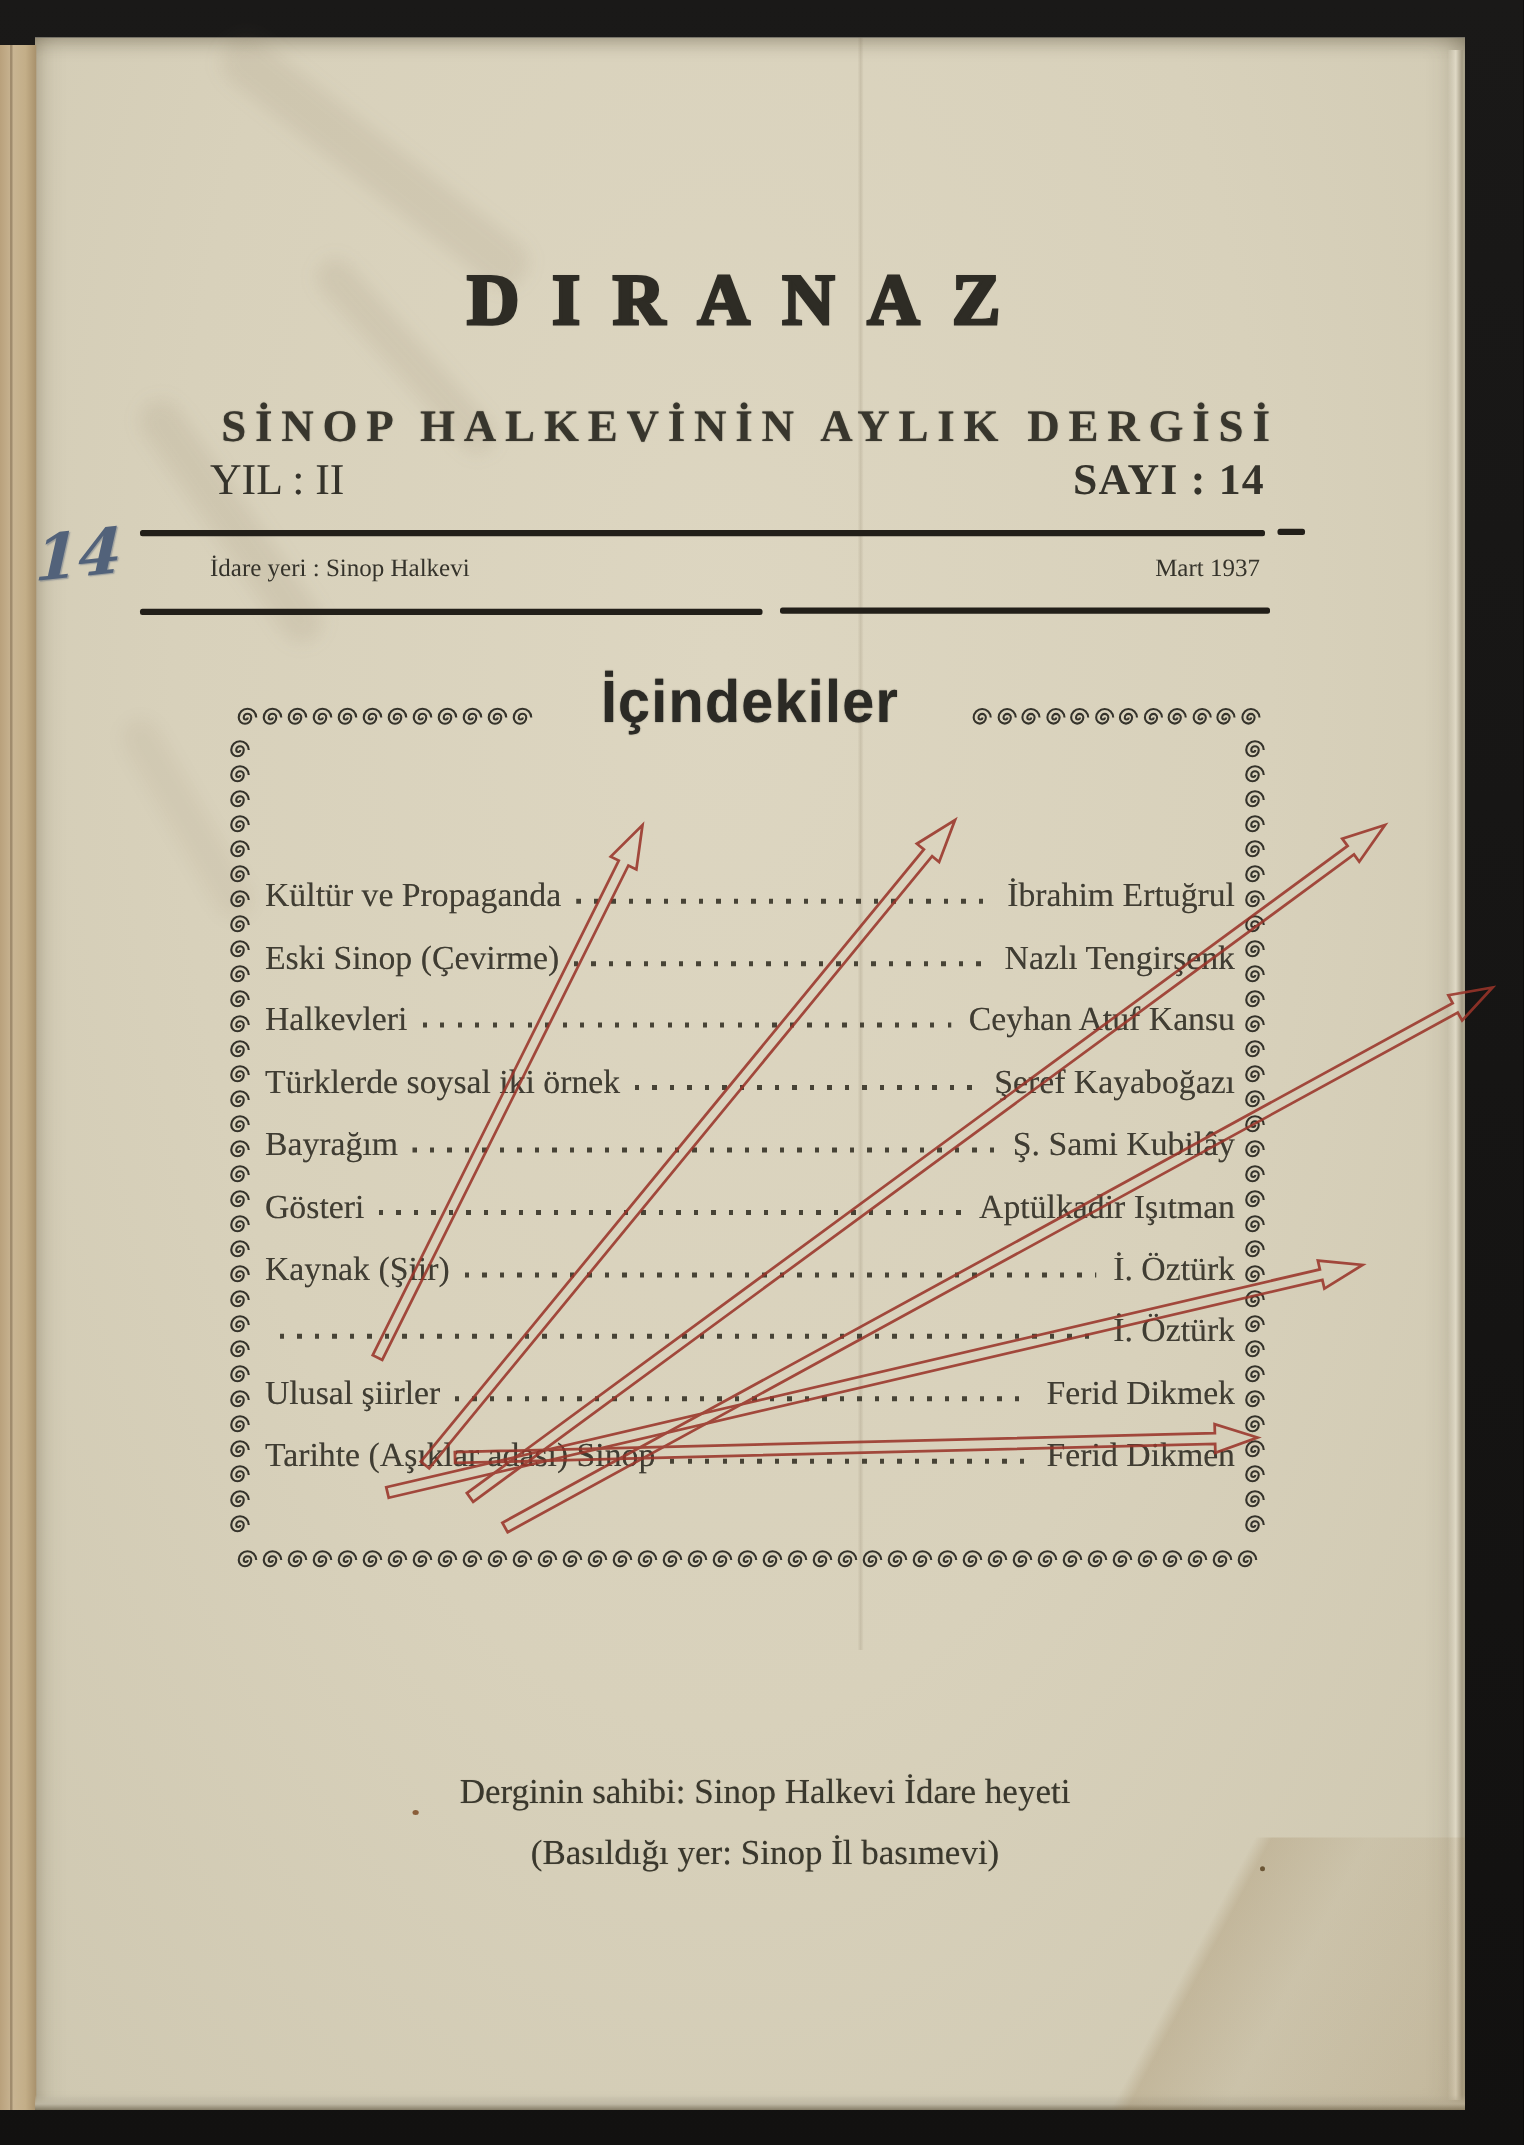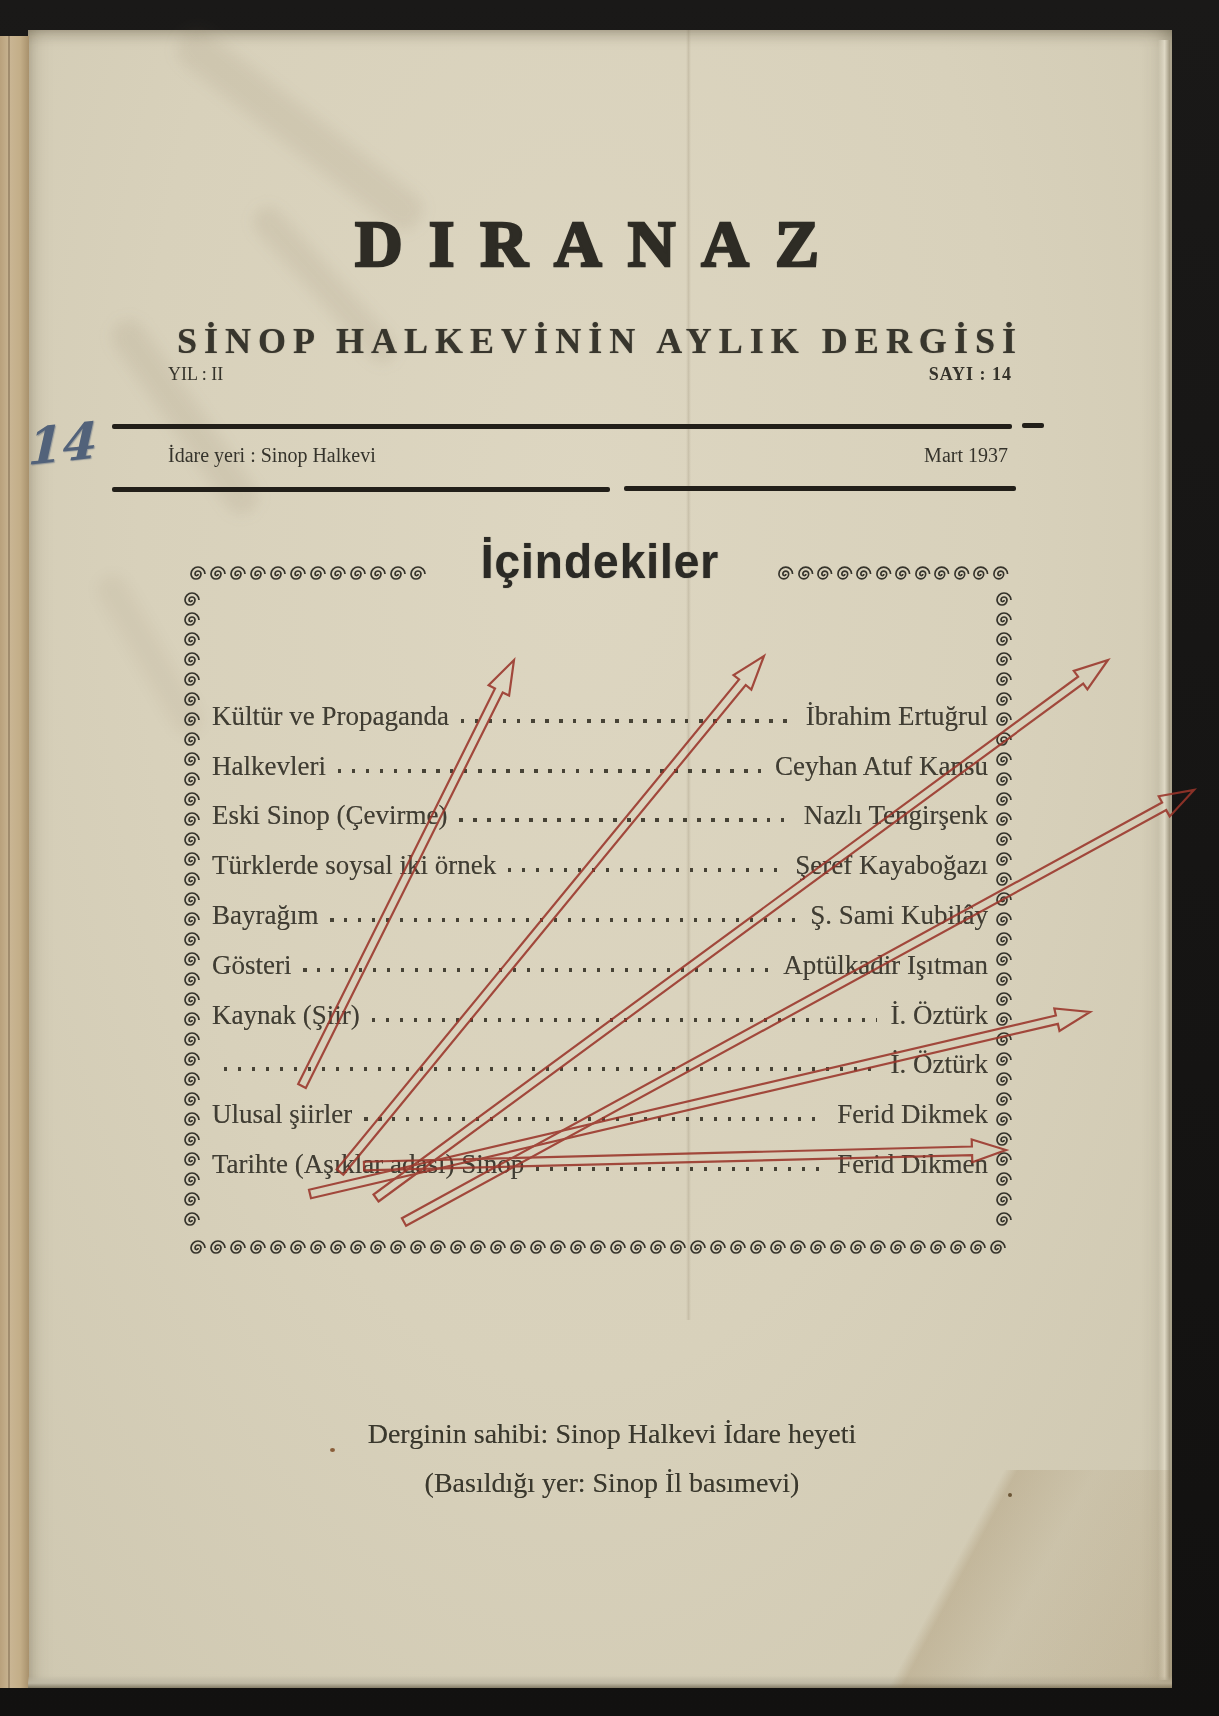--- a/index.html
+++ b/index.html
@@ -27,26 +27,26 @@
   .stain-br{position:absolute;left:830px;top:1470px;width:342px;height:218px;
     background:linear-gradient(118deg,rgba(0,0,0,0) 38%,rgba(150,124,82,.26) 41%,rgba(150,124,82,.10) 58%,rgba(158,132,90,.24) 100%);
     border-top-left-radius:160px 120px;}
   .speck{position:absolute;border-radius:50%;background:#6b5636;}
   
   .hand-number{position:absolute;left:28px;top:414px;font-family:"DejaVu Serif",serif;font-style:italic;
     font-weight:bold;font-size:50px;color:#52627a;transform:rotate(-6deg) skewX(-8deg);
     text-shadow:1px 1px 1px rgba(82,98,122,.45);}
   
   .masthead-title{position:absolute;left:28px;top:206px;width:1144px;text-align:center;
-    font-size:66px;font-weight:bold;letter-spacing:26px;color:#2e2c25;
+    font-size:58px;font-weight:bold;letter-spacing:26px;color:#2e2c25;
     -webkit-text-stroke:2.5px #2e2c25;text-shadow:0 0 2px rgba(46,44,37,.55);}
   .masthead-subtitle{position:absolute;left:28px;top:320px;width:1144px;text-align:center;
     font-size:36px;font-weight:bold;letter-spacing:7px;color:#38362d;text-shadow:0 0 1px rgba(56,54,45,.6);}
   .issue-row{position:absolute;left:168px;top:364px;width:844px;display:flex;justify-content:space-between;
-    font-size:18px;color:#35332b;}
+    font-size:35px;color:#35332b;}
   .issue-row .right{font-weight:bold;letter-spacing:1px;margin-left:32px;}
   .rule{position:absolute;height:5px;background:#221f19;border-radius:2px;}
   .r1a{left:112px;top:424px;width:900px;}
   .r1b{left:1022px;top:423px;width:22px;}
   .r2a{left:112px;top:487px;width:498px;}
   .r2b{left:624px;top:486px;width:392px;}
   .admin-row{position:absolute;left:168px;top:444px;width:840px;display:flex;justify-content:space-between;
     font-size:20px;color:#35332b;}
   
   .toc-heading{position:absolute;left:28px;top:534px;width:1144px;text-align:center;
@@ -517,28 +517,28 @@
       </svg>
     </div>
 
   <div class="toc-list">
       <div class="toc-row">
         <span class="toc-title">Kültür ve Propaganda</span>
         <span class="toc-leader"></span>
         <span class="toc-author">İbrahim Ertuğrul</span>
       </div>
       <div class="toc-row">
+        <span class="toc-title">Eski Sinop (Çevirme)</span>
+        <span class="toc-leader"></span>
+        <span class="toc-author">Nazlı Tengirşenk</span>
+      </div>
+      <div class="toc-row">
         <span class="toc-title">Halkevleri</span>
         <span class="toc-leader"></span>
         <span class="toc-author">Ceyhan Atuf Kansu</span>
-      </div>
-      <div class="toc-row">
-        <span class="toc-title">Eski Sinop (Çevirme)</span>
-        <span class="toc-leader"></span>
-        <span class="toc-author">Nazlı Tengirşenk</span>
       </div>
       <div class="toc-row">
         <span class="toc-title">Türklerde soysal iki örnek</span>
         <span class="toc-leader"></span>
         <span class="toc-author">Şeref Kayaboğazı</span>
       </div>
       <div class="toc-row">
         <span class="toc-title">Bayrağım</span>
         <span class="toc-leader"></span>
         <span class="toc-author">Ş. Sami Kubilây</span>

